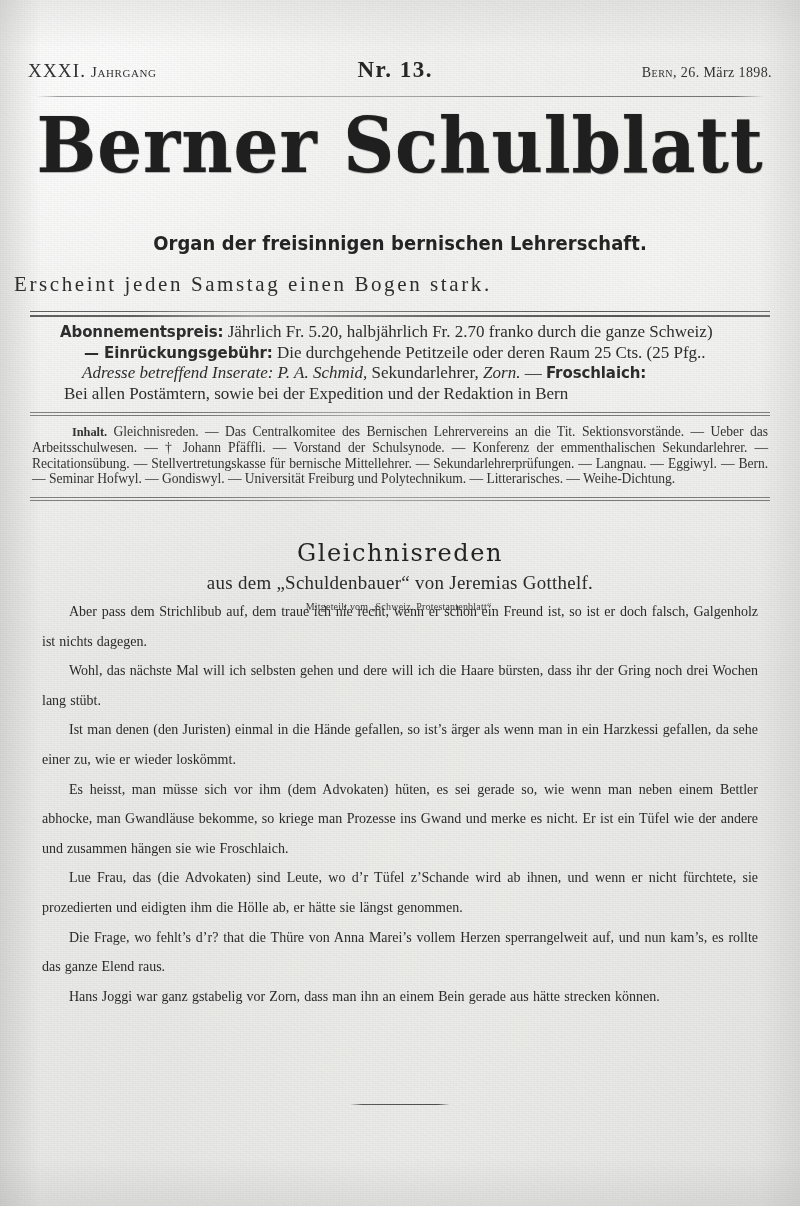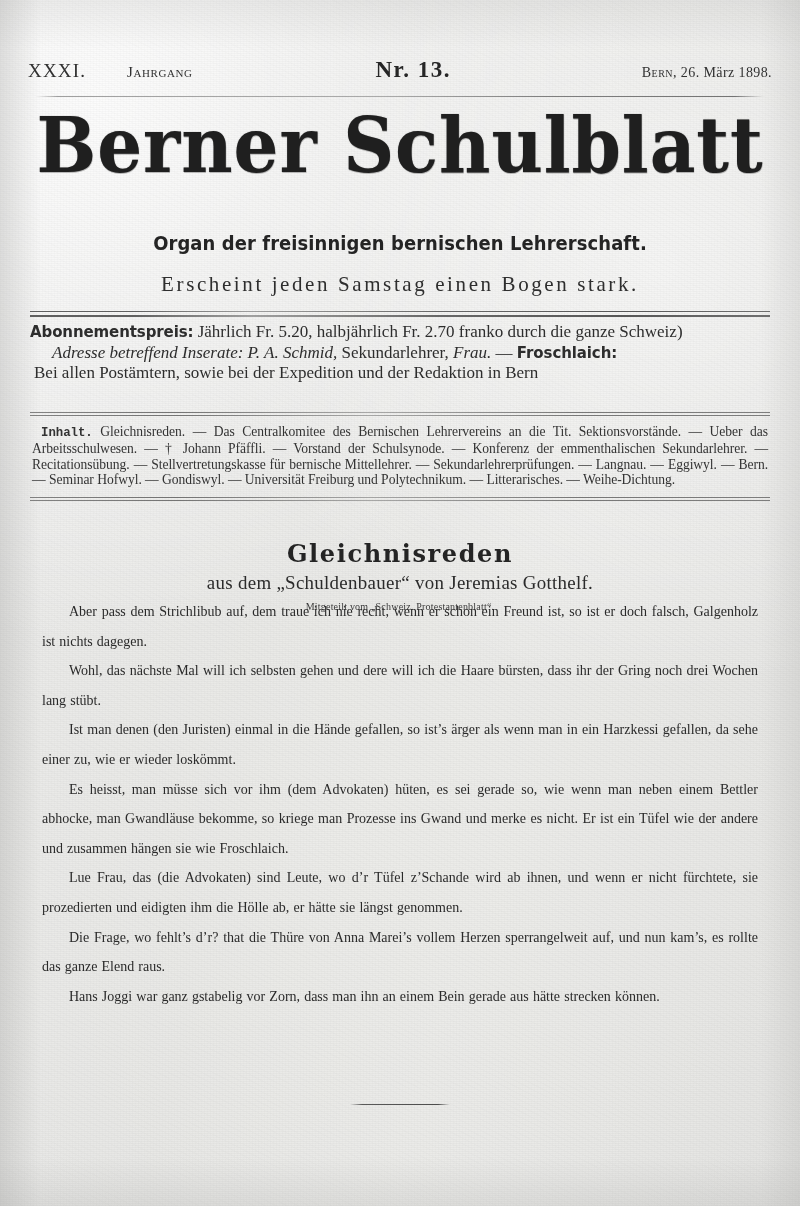--- a/index.html
+++ b/index.html
@@ -50,21 +50,21 @@
     top: 57px; left: 28px; right: 28px;
     display: flex;
     align-items: baseline;
     justify-content: space-between;
     font-size: 17.5px;
     letter-spacing: .4px;
     color: #313131;
   }
   .topline .jahrgang { font-variant: small-caps; white-space: nowrap; }
   .topline .jahrgang .rom { font-size: 19px; letter-spacing: 1.2px; }
-  .topline .jahrgang .word { font-size: 15px; letter-spacing: .6px; margin-left: 36px; }
+  .topline .jahrgang .word { font-size: 15px; letter-spacing: .6px; }
   .topline .nummer {
     font-weight: bold;
     font-size: 23px;
     letter-spacing: 1.5px;
     position: relative;
     left: -22px;
     color: #262626;
     margin-left: 36px;
   }
   .topline .dateline { white-space: nowrap; font-size: 14px; }
@@ -100,22 +100,22 @@
     text-align: center;
     font-family: "DejaVu Sans", "Liberation Sans", sans-serif;
     font-weight: bold;
     font-size: 19.5px;
     letter-spacing: .1px;
     color: #242424;
     transform: scaleX(.92);
   }
   .subtitle2 {
     position: absolute;
-    top: 272px; left: 0; right: 0;
-    text-align: center;
+    top: 272px; left: 14px; right: 0;
+    text-align: left;
     font-size: 21px;
     letter-spacing: 2.6px;
     color: #2e2e2e;
   }
 
   
   .rule-double {
     position: absolute;
     left: 30px; right: 30px;
     height: 5px;
@@ -154,21 +154,21 @@
 
   
   .subs {
     position: absolute;
     left: 30px; right: 30px;
     top: 322px;
     font-size: 17px;
     line-height: 20.5px;
     color: #2d2d2d;
   }
-  .subs .l { display: block; white-space: nowrap; }
+  .subs .l { display: block; white-space: nowrap; margin-left: 30px; }
   .subs .l1 { }
   .subs .l2 { text-indent: 24px; }
   .subs .l3 { text-indent: 22px; }
   .subs .l4 { text-indent: 4px; }
   .subs b {
     font-family: "DejaVu Sans", "Liberation Sans", sans-serif;
     font-weight: bold;
     font-size: 15px;
     letter-spacing: -.1px;
   }
@@ -179,33 +179,33 @@
     position: absolute;
     left: 32px; right: 32px;
     top: 424px;
     font-size: 13.6px;
     line-height: 15.4px;
     text-align: justify;
     color: #333;
     letter-spacing: -.05px;
   }
   .inhalt .lead {
-    font-family: Liberation Mono, monospace;
+    font-family: Liberation Serif, serif;
     font-weight: bold;
     font-size: 12.4px;
-    margin-left: 9px;
+    margin-left: 40px;
   }
 
   
   .art-title {
     position: absolute;
     top: 539px; left: 0; right: 0;
     text-align: center;
     font-family: "DejaVu Serif", "Liberation Serif", serif;
-    font-weight: bold;
+    font-weight: normal;
     font-size: 24px;
     letter-spacing: 1.6px;
     color: #242424;
   }
   .art-sub {
     position: absolute;
     top: 572px; left: 0; right: 0;
     text-align: center;
     font-size: 19.5px;
     letter-spacing: .3px;
@@ -270,21 +270,22 @@
     <div class="hairline" style="top:96px;"></div>
 
     <div class="masthead-title">Berner Schulblatt</div>
     <div class="subtitle1">Organ der freisinnigen bernischen Lehrerschaft.</div>
     <div class="subtitle2">Erscheint jeden Samstag einen Bogen stark.</div>
 
     <div class="rule-double" style="top:311px;"></div>
 
     <div class="subs">
       <span class="l l1"><b>Abonnementspreis:</b><span> Jährlich Fr. 5.20, halbjährlich Fr. 2.70 franko durch die ganze Schweiz)</span></span>
-      <span class="l l3"><i>Adresse betreffend Inserate:</i><i> P. A. Schmid,</i><span> Sekundarlehrer,</span><i> Frau.</i><span> — </span><b>Froschlaich:</b></span>
+      <span class="l l2"><b>— Einrückungsgebühr:</b><span> Die durchgehende Petitzeile oder deren Raum 25 Cts. (25 Pfg..</span></span>
+      <span class="l l3"><i>Adresse betreffend Inserate:</i><i> P. A. Schmid,</i><span> Sekundarlehrer,</span><i> Zorn.</i><span> — </span><b>Froschlaich:</b></span>
       <span class="l l4">Bei allen Postämtern, sowie bei der Expedition und der Redaktion in Bern</span>
     </div>
 
     <div class="rule-thin" style="top:412px;"></div>
 
     <div class="inhalt">
       <span class="lead">Inhalt.</span><span> Gleichnisreden. — Das Centralkomitee des Bernischen Lehrervereins an die Tit. Sektionsvorstände. — Ueber das Arbeitsschulwesen. — † Johann Pfäffli. — Vorstand der Schulsynode. — Konferenz der emmenthalischen Sekundarlehrer. — Recitationsübung. — Stellvertretungskasse für bernische Mittellehrer. — Sekundarlehrerprüfungen. — Langnau. — Eggiwyl. — Bern. — Seminar Hofwyl. — Gondiswyl. — Universität Freiburg und Polytechnikum. — Litterarisches. — Weihe-Dichtung.</span>
     </div>
 
     <div class="rule-thin" style="top:497px;"></div>

